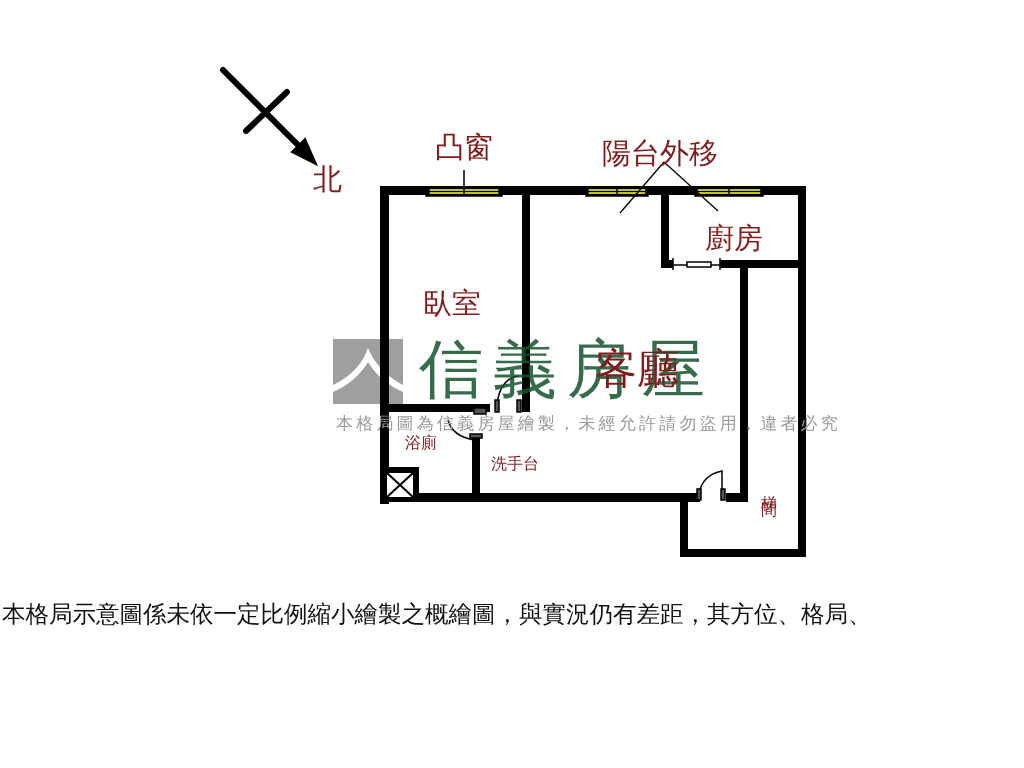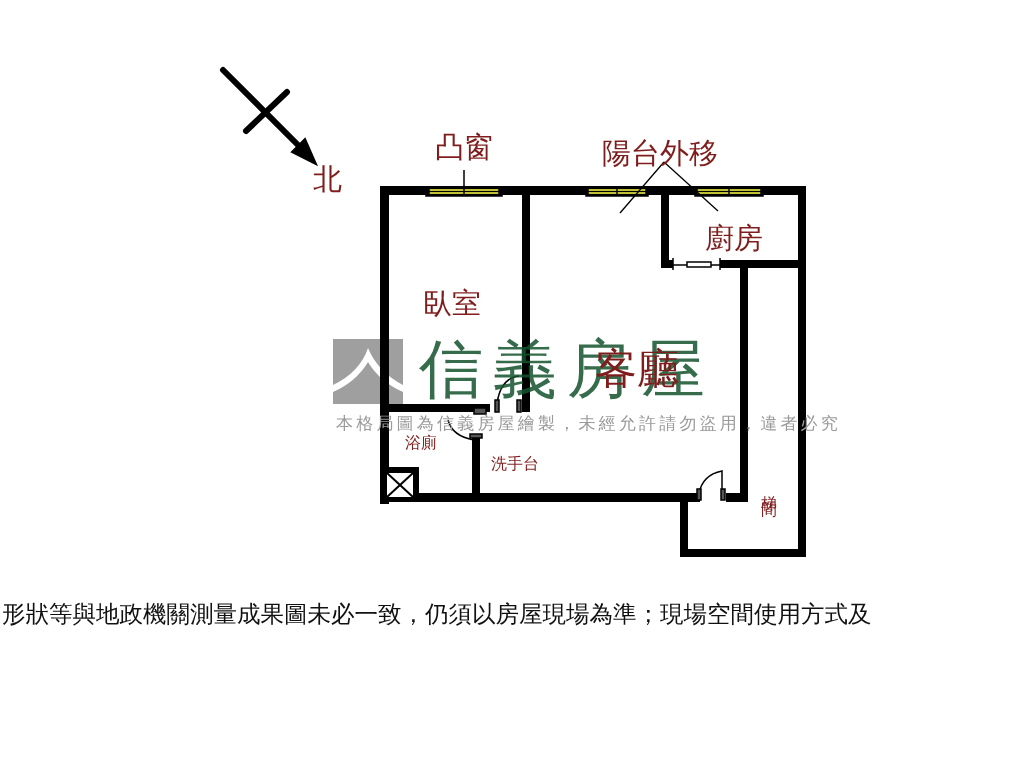--- a/index.html
+++ b/index.html
@@ -122,14 +122,14 @@
 <div class="label" style="left:435px;top:135px;">凸窗</div>
 <div class="label" style="left:602px;top:125px;margin-top:16px;">陽台外移</div>
 <div class="label" style="left:705px;top:226px;">廚房</div>
 <div class="label" style="left:423px;top:291px;">臥室</div>
 <div class="label" style="left:595px;top:351px;font-size:42px;">客廳</div>
 <div class="label md" style="left:405px;top:436px;">浴廁</div>
 <div class="label md" style="left:491px;top:457px;">洗手台</div>
 <div class="label md vert" style="left:760px;top:483px;">梯間</div>
 
 <div id="disclaimer">
-  <div>形狀等與地政機關測量成果圖未必一致，仍須以房屋現場為準；現場空間使用方式及</div>
+  <div>本格局示意圖係未依一定比例縮小繪製之概繪圖，與實況仍有差距，其方位、格局、</div>
 </div>
 
 </body></html>

